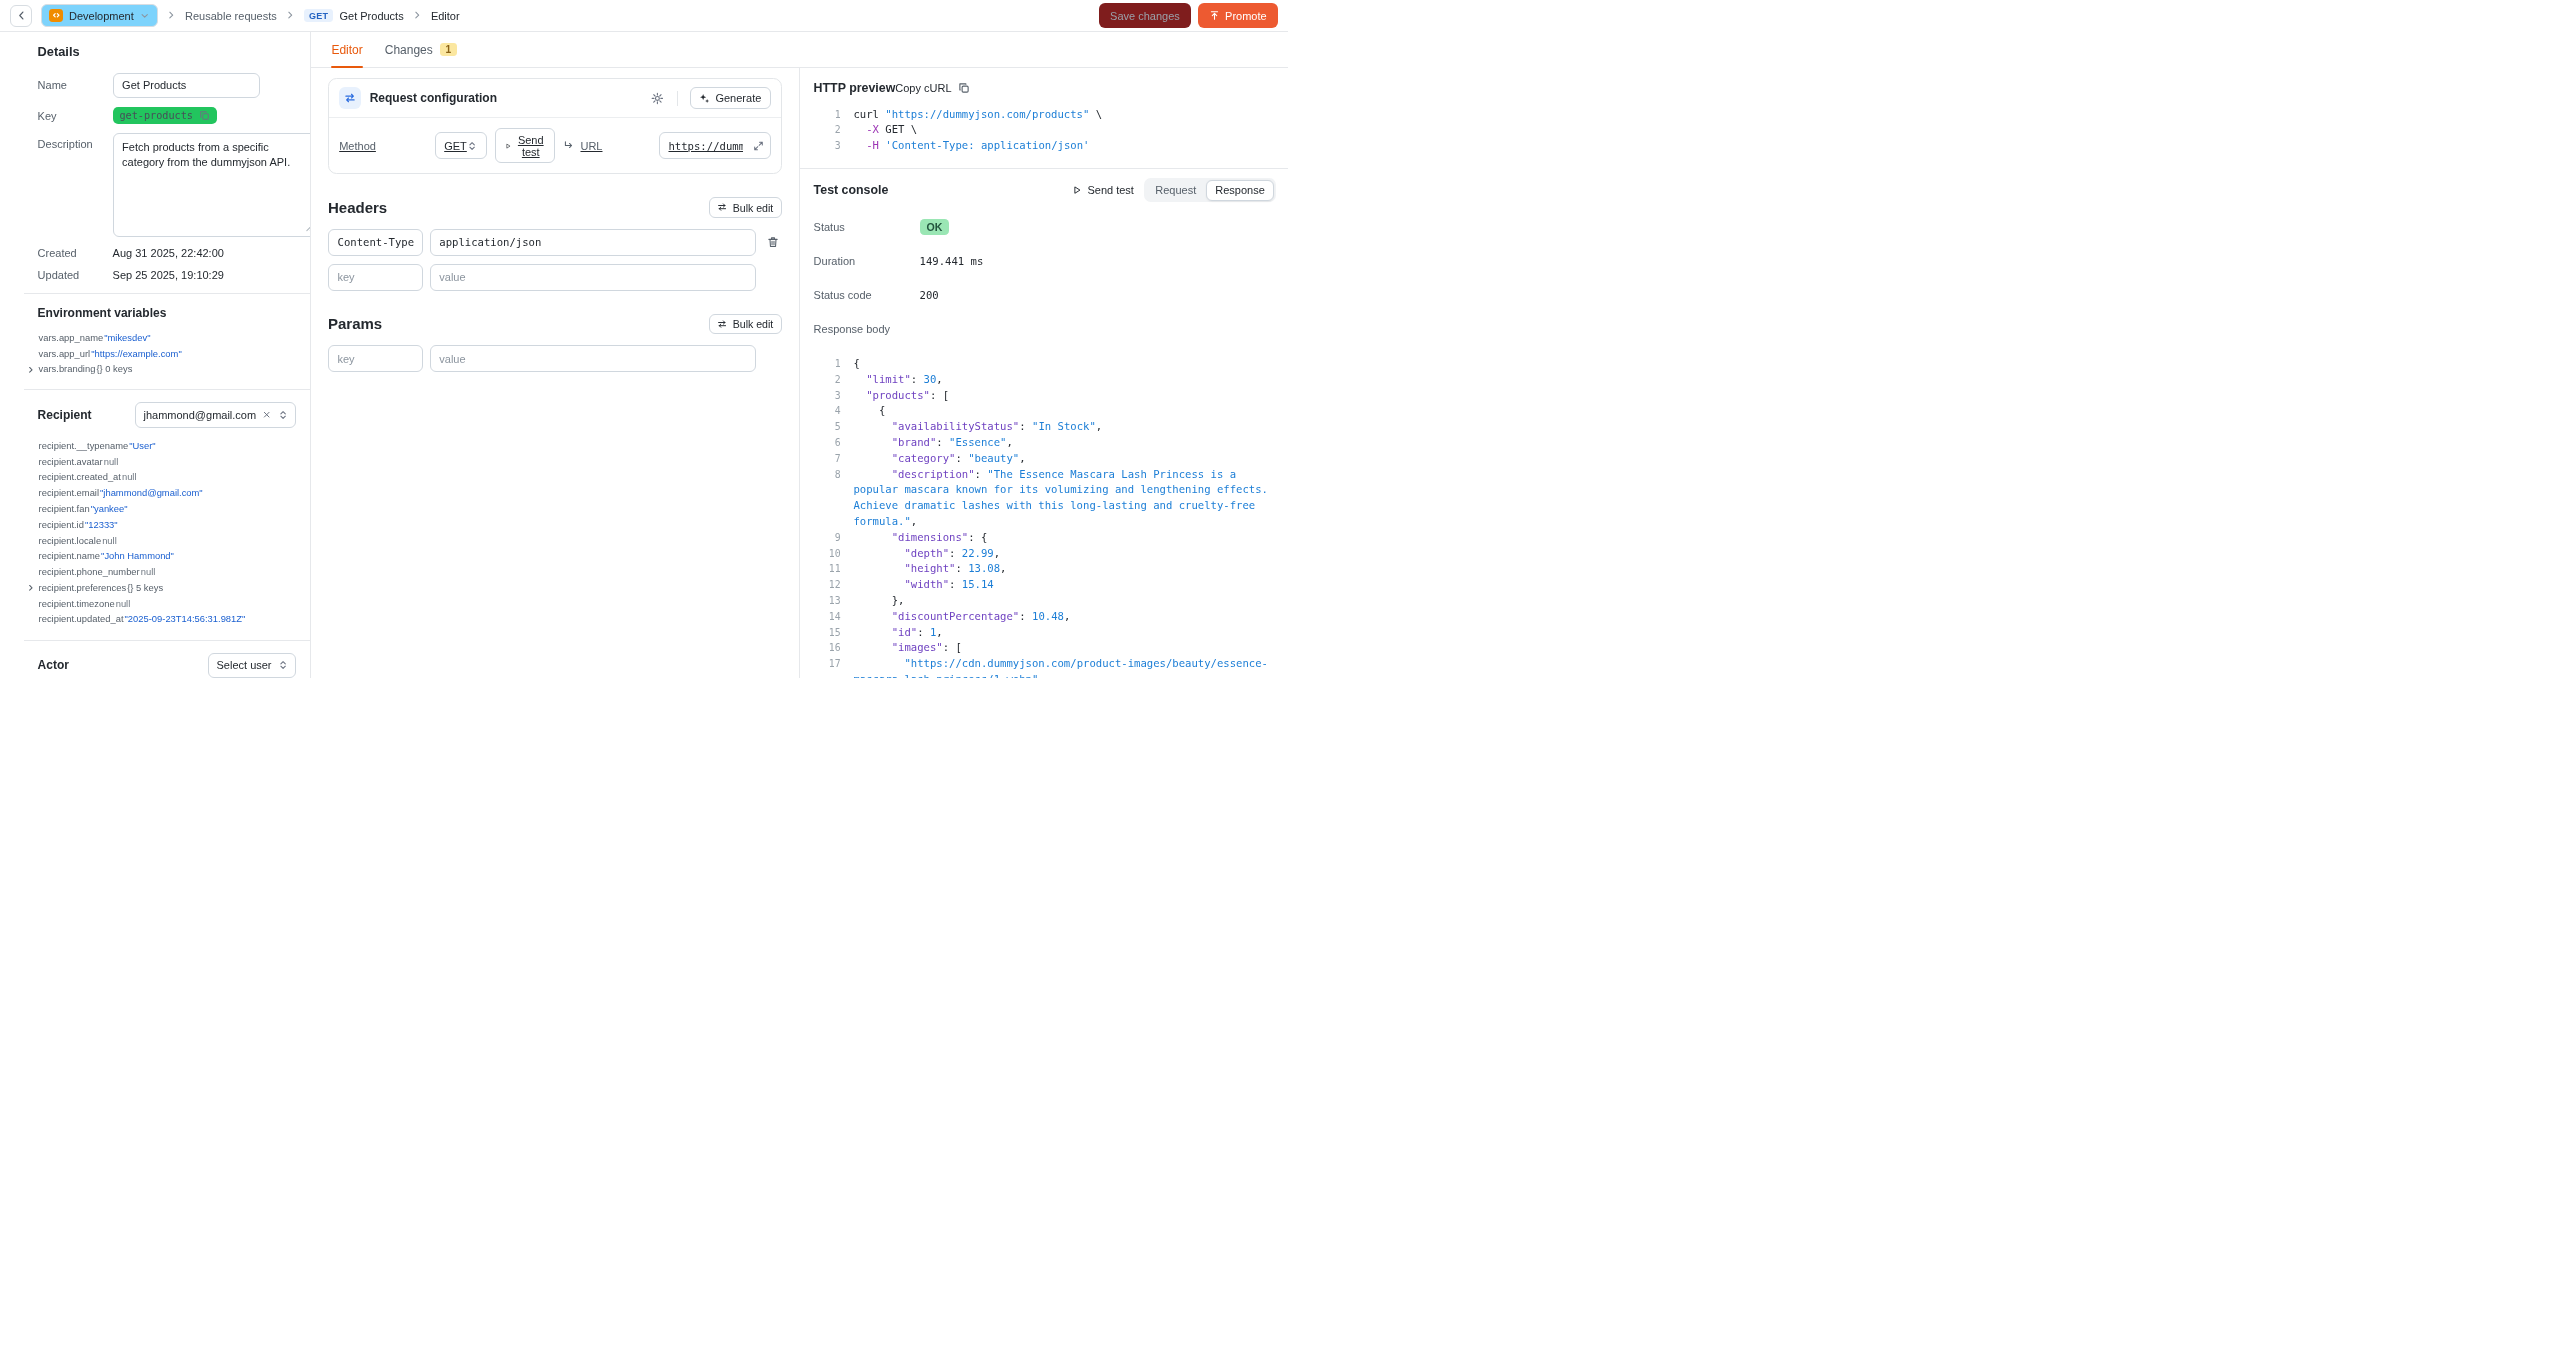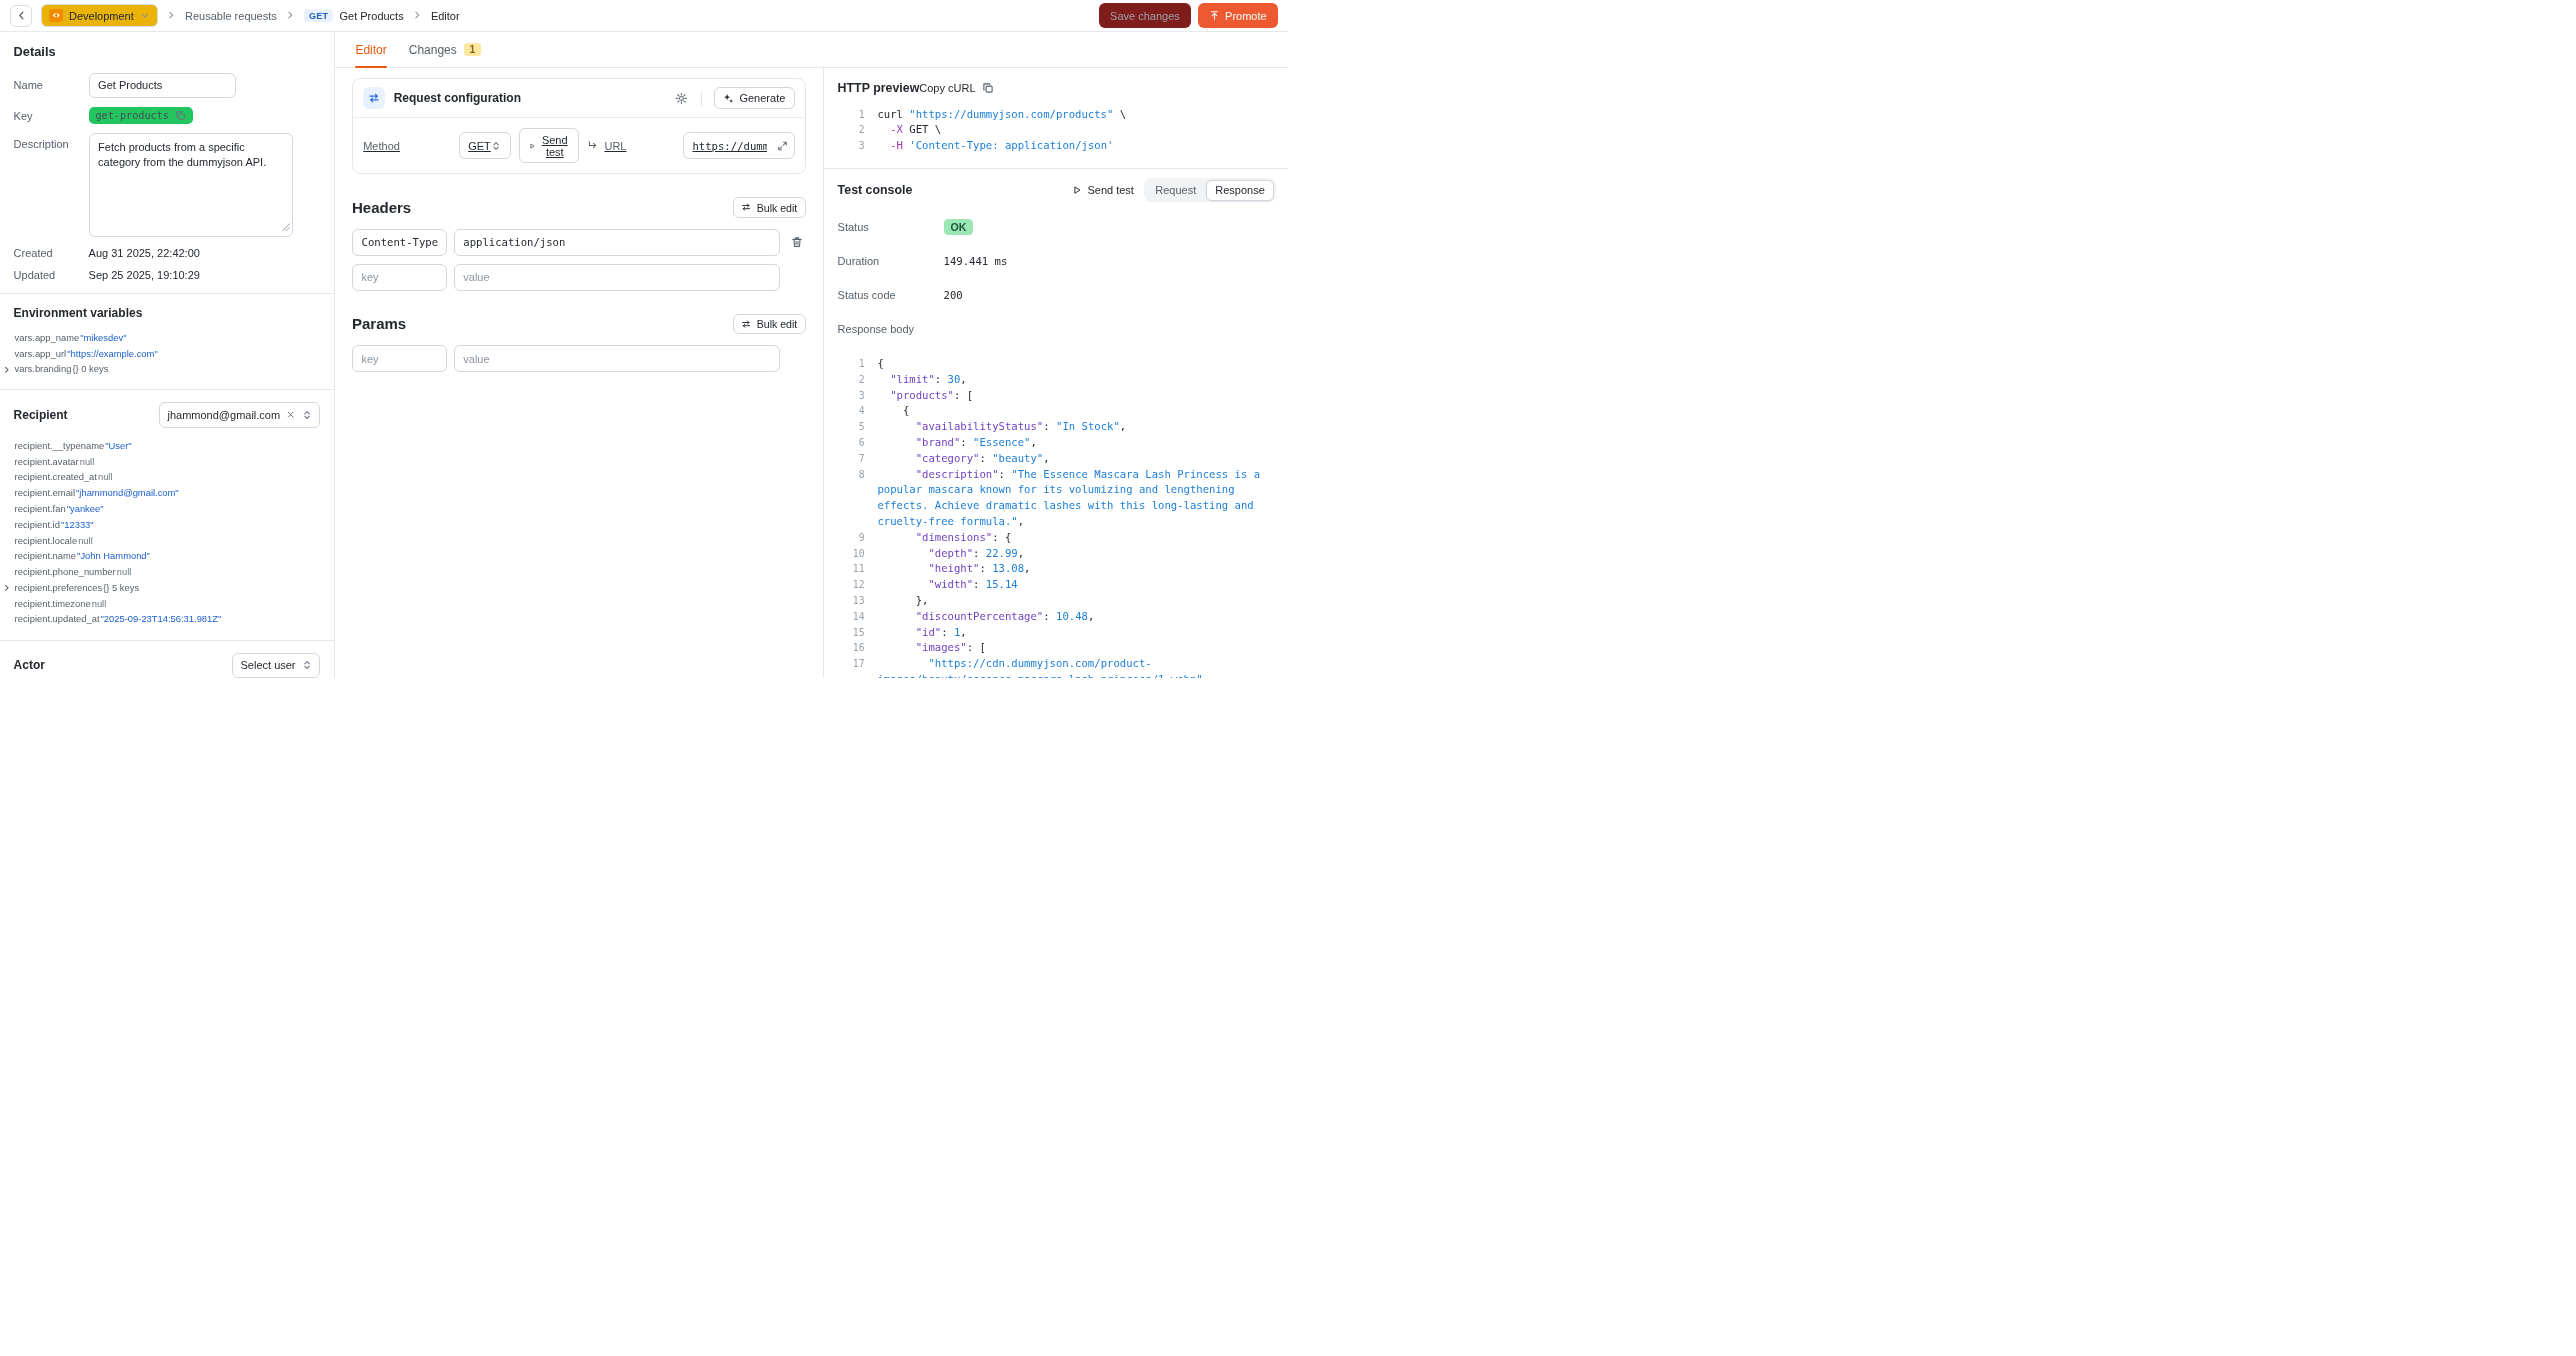--- a/index.html
+++ b/index.html
@@ -6,38 +6,38 @@
   html,body { width:1288px; height:678px; overflow:hidden; }
   body { font-family:"Liberation Sans","DejaVu Sans",sans-serif; font-size:11px; color:#24292f; background:#fff; }
   button { font-family:inherit; }
   .ic { display:block; }
 
   
   .topbar { height:32px; display:flex; align-items:center; gap:8.5px; padding:0 10.2px; border-bottom:0.9px solid #e6e8eb; }
   .back-btn { width:22px; height:22px; border:0.9px solid #d8dde2; border-radius:6px; background:#fff; color:#57606a;
               display:inline-flex; align-items:center; justify-content:center; cursor:pointer; }
   .crumb-chip { display:inline-flex; align-items:center; gap:6px; border:0.9px solid #d8dde2; border-radius:6px;
-                padding:3.4px 7.7px; cursor:pointer; background:#eab308; font-weight:500; }
+                padding:3.4px 7.7px; cursor:pointer; background:#7dd3fc; font-weight:500; }
   .env-ic { width:13.6px; height:13.6px; border-radius:3.4px; background:var(--env-icon-orange,#f08c00);
             display:inline-flex; align-items:center; justify-content:center; }
   .crumb-sep { display:inline-flex; color:#8c959f; }
   .crumb { color:#57606a; cursor:pointer; text-decoration:none; }
   .crumb-req { display:inline-flex; align-items:center; gap:6px; cursor:pointer; }
   .get-badge { background:var(--method-badge-bg,#e8f1fd); color:var(--method-badge-blue,#2463c2);
                font-size:9px; font-weight:700; padding:1.7px 5.1px; border-radius:3.4px; letter-spacing:.03em; }
   .crumb-cur { color:#24292f; }
   .topbar-right { margin-left:auto; display:flex; gap:6.8px; }
   .btn { border-radius:6px; padding:5.1px 10.2px; font-size:11px; border:0.9px solid transparent;
          display:inline-flex; align-items:center; gap:5.1px; cursor:pointer; }
   .btn-disabled { background:#7f1d1d; color:#9aa1a9; cursor:default; }
   .btn-promote { background:var(--promote-orange,#ed5a31); color:#fff; font-weight:500; }
 
   
   .content { display:flex; height:646px; }
-  .sidebar { width:335px; flex-shrink:0; border-right:0.9px solid #e6e8eb; padding-top:12px; overflow:hidden; }
+  .sidebar { width:311px; flex-shrink:0; border-right:0.9px solid #e6e8eb; padding-top:12px; overflow:hidden;padding-left:24px; }
   .main { flex:1; display:flex; flex-direction:column; min-width:0; }
   .panels { flex:1; display:flex; min-height:0; }
   .editor-panel { width:488px; flex-shrink:0; padding:10.2px 17px; overflow:hidden; }
   .preview-panel { flex:1; border-left:0.9px solid #e6e8eb; display:flex; flex-direction:column; overflow:hidden; min-width:0; }
 
   
   .s-title { font-size:12.8px; font-weight:700; margin:0 13.6px 13.6px; }
   .s-sub { font-size:12px; font-weight:700; }
   .field-row { display:flex; align-items:center; padding:0 13.6px; margin-bottom:8.5px; }
   .field-row.top { align-items:flex-start; }

